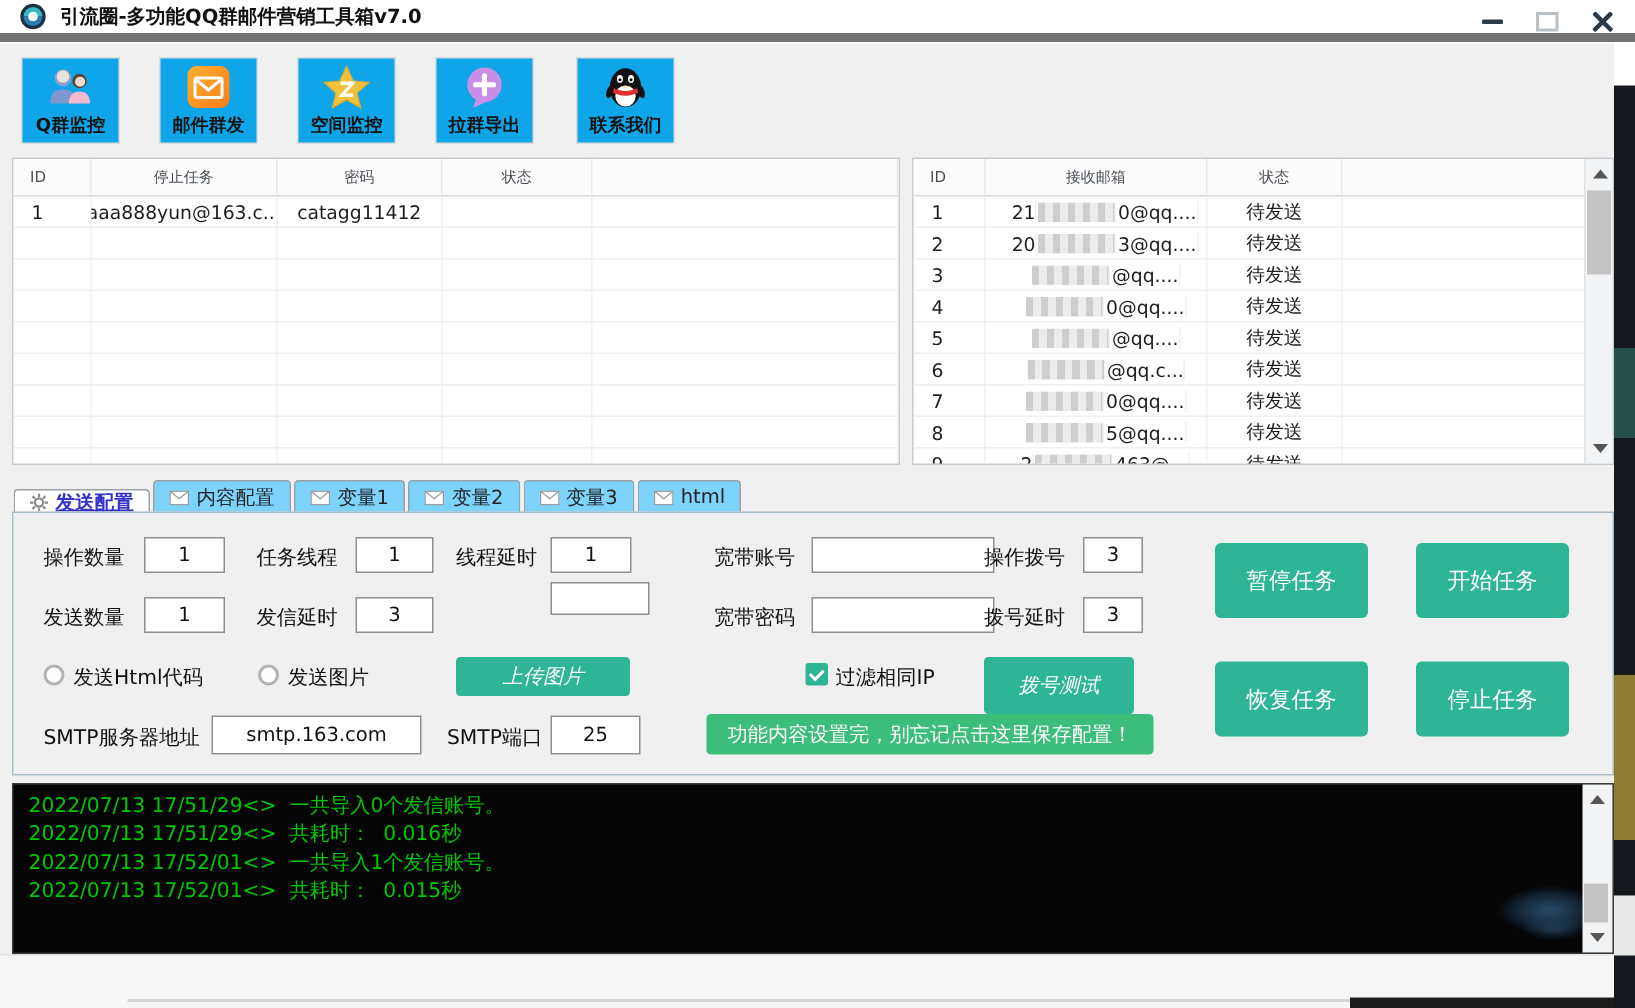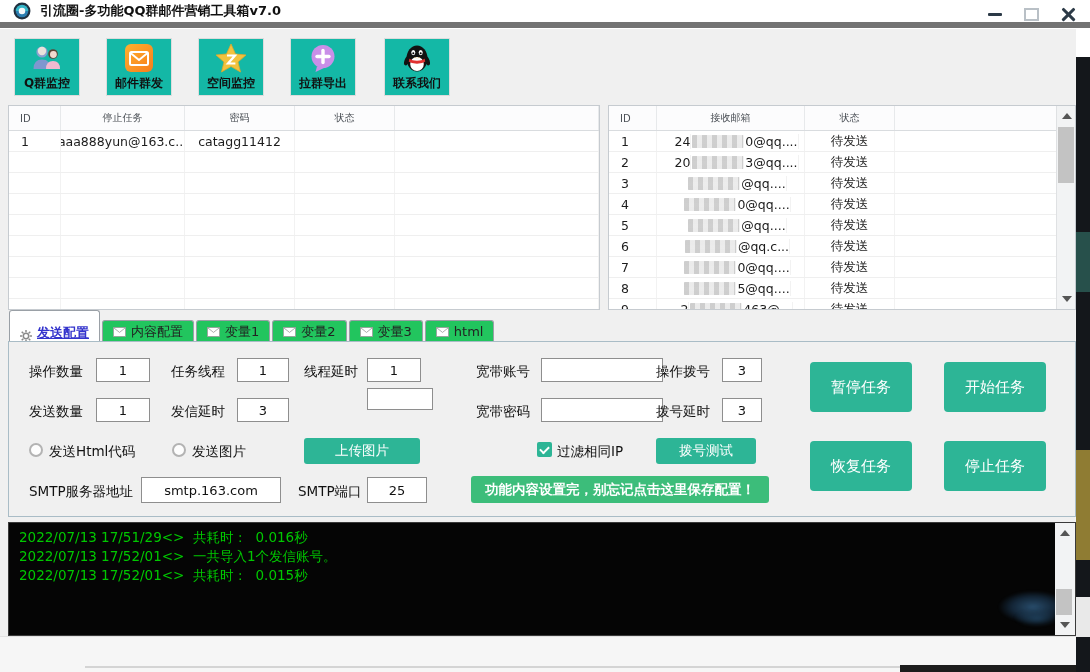--- a/index.html
+++ b/index.html
@@ -14,21 +14,21 @@
   .wc-min { width:14px; height:3px; background:#2c3a47; border-radius:1px; }
   .wc-max { width:15px; height:13px; border:2px solid #b9c0c6; background:#fff; }
   .wc-close { position:relative; width:15px; height:15px; }
   .wc-close::before,.wc-close::after { content:""; position:absolute; left:-1px; top:6px; width:17px; height:3.2px; background:#2c3a47; border-radius:1px; }
   .wc-close::before { transform:rotate(45deg); }
   .wc-close::after { transform:rotate(-45deg); }
 
   .win-body { position:absolute; left:0; top:29px; width:1076px; height:607px; background:#f0f0f0; }
 
   
-  .tool { position:absolute; top:9px; width:66px; height:58px; background:#14b8a6; border:1px solid #dcdcdc; display:flex; flex-direction:column; align-items:center; justify-content:flex-start; cursor:pointer; }
+  .tool { position:absolute; top:9px; width:66px; height:58px; background:#0ea5e9; border:1px solid #dcdcdc; display:flex; flex-direction:column; align-items:center; justify-content:flex-start; cursor:pointer; }
   .ticon { height:34px; display:flex; align-items:center; margin-top:2px; }
   .tlabel { font-size:12px; color:#111; font-weight:700; line-height:1.4; white-space:nowrap; }
 
   
   .tbl { position:absolute; top:76px; height:205px; background:#fff; border:1px solid #c6cbd0; overflow:hidden; }
   .tbl-left  { left:8px;   width:592px; }
   .tbl-right { left:608px; width:468px; }
   .grid-l { display:grid; grid-template-columns:52px 124px 110px 100px 1fr; }
   .grid-r { display:grid; grid-template-columns:48px 148px 90px 1fr; }
   .thead { height:25px; background:#fcfcfd; border-bottom:1px solid #d9dcdf; }
@@ -43,33 +43,33 @@
                      repeating-linear-gradient(0deg,#dcdcdc 0 4px,#f1f1f1 4px 8px); }
   .vscroll { position:absolute; right:0; top:0; width:19px; background:#f2f3f4; border-left:1px solid #dfe1e3; display:block; }
   .vs-tbl { height:203px; }
   .arrow-up,.arrow-dn { position:absolute; left:5px; width:0; height:0; border-left:5px solid transparent; border-right:5px solid transparent; }
   .arrow-up { top:7px; border-bottom:6px solid #555; }
   .arrow-dn { bottom:7px; border-top:6px solid #555; }
   .vs-thumb { position:absolute; left:1px; width:16px; background:#c3c3c3; }
 
   
   .tabs { position:absolute; left:9px; top:289px; display:flex; align-items:flex-end; height:24px; }
-  .tab { height:22px; display:flex; align-items:center; gap:5px; padding:0 10px; background:#22c55e; border:1px solid #9aa0a6; border-bottom:none; border-radius:3px 3px 0 0; margin-right:2px; font-size:13px; color:#222; cursor:pointer; }
-  .tab.active { height:32px; background:#fff; font-weight:700;align-items:flex-end; }
+  .tab { height:22px; display:flex; align-items:center; gap:5px; padding:0 10px; background:#7dd3fc; border:1px solid #9aa0a6; border-bottom:none; border-radius:3px 3px 0 0; margin-right:2px; font-size:13px; color:#222; cursor:pointer; }
+  .tab.active { height:16px; background:#fff; font-weight:700; }
   .tab.active .tab-txt { color:#3333cc; text-decoration:underline; }
 
   
   .panel { position:absolute; left:8px; top:312px; width:1068px; height:176px; background:#f0f0f0; border:1px solid #a9bcc6; }
   .fl { position:absolute; font-size:13.5px; color:#111; white-space:nowrap; }
   .fi { position:absolute; height:24px; border:1px solid #8e8e8e; background:#fff; font-size:13px; text-align:center; font-family:"DejaVu Sans",sans-serif; color:#111; outline:none; }
   .radio { position:absolute; width:14px; height:14px; border-radius:50%; border:2px solid #b3b3b3; background:#fdfdfd; }
   .chk { position:absolute; width:15px; height:15px; background:#2db596; border-radius:2px; }
   .chk::after { content:""; position:absolute; left:3px; top:3.5px; width:7px; height:4px; border-left:2px solid #fff; border-bottom:2px solid #fff; transform:rotate(-45deg); }
-  .tbtn { position:absolute; background:#2db596; color:#fff; border:none; border-radius:3px; font-size:13.5px; font-family:"DejaVu Sans",sans-serif; cursor:pointer; }
-  .gbtn { position:absolute; background:#3cbd7a; color:#fff; border:none; border-radius:3px; font-size:13.5px; font-family:"DejaVu Sans",sans-serif; cursor:pointer;font-weight:bold; }
+  .tbtn { position:absolute; background:#2db596; color:#fff; border:none; border-radius:3px; font-size:13.5px; font-family:"DejaVu Sans",sans-serif; cursor:pointer;font-style:italic; }
+  .gbtn { position:absolute; background:#3cbd7a; color:#fff; border:none; border-radius:3px; font-size:13.5px; font-family:"DejaVu Sans",sans-serif; cursor:pointer; }
   .task-btn { position:absolute; width:102px; height:50px; background:#2db596; color:#fff; border:none; border-radius:4px; font-size:15px; font-family:"DejaVu Sans",sans-serif; cursor:pointer; }
 
   
   .log { position:absolute; left:8px; top:493px; width:1068px; height:114px; background:#050505; border:1px solid #3a3a3a; }
   .log-line { margin-left:10px; font-size:13.5px; line-height:19px; color:#00c800; white-space:pre; font-weight:500; }
   .log-lines { padding-top:5px; }
   .log-scroll { position:absolute; right:0; top:0; width:20px; height:112px; background:#f2f3f4; }
   .smudge { position:absolute; left:990px; top:68px; width:62px; height:32px; background:radial-gradient(ellipse at 55% 50%, #2d5577 0%, #15293c 45%, rgba(5,10,18,0) 72%); filter:blur(1px); opacity:.9; }
   .smudge2 { position:absolute; left:1005px; top:86px; width:45px; height:18px; background:radial-gradient(ellipse, #1e3d57 0%, rgba(5,10,18,0) 70%); filter:blur(1px); }
 
@@ -248,21 +248,21 @@
     <div class="rt-body">
       <div class="thead grid-r">
         <span>ID</span>
         <span>接收邮箱</span>
         <span>状态</span>
         <span></span>
       </div>
       <div class="trow grid-r">
         <span>1</span>
         <span>
-            <span>24</span>
+            <span>21</span>
             <span class="blur-px"></span>
             <span>0@qq....</span>
           </span>
         <span>待发送</span>
           <span></span>
       </div>
       <div class="trow grid-r">
         <span>2</span>
         <span>
             <span>20</span>
@@ -428,36 +428,37 @@
     <span class="fl" style="left:647px;top:61px">拨号延时</span>
     <input class="fi" style="left: 713px; top: 56px; width: 40px;" value="3">
 
     <span class="radio" style="left:20px;top:101px"></span>
     <span class="fl" style="left:40px;top:101px">发送Html代码</span>
     <span class="radio" style="left:163px;top:101px"></span>
     <span class="fl" style="left:183px;top:101px">发送图片</span>
     <button class="tbtn" style="left:295px;top:96px;width:116px;height:26px">上传图片</button>
     <span class="chk" style="left:528px;top:100px"></span>
     <span class="fl" style="left:548px;top:101px">过滤相同IP</span>
-    <button class="tbtn" style="left:647px;top:96px;width:100px;height:26px">拨号测试</button>
+    <button class="tbtn" style="left:647px;top:96px;width:100px;height:38px">拨号测试</button>
 
     <span class="fl" style="left:20px;top:141px">SMTP服务器地址</span>
     <input class="fi" style="left: 132px; top: 135px; width: 140px; height: 26px;" value="smtp.163.com">
     <span class="fl" style="left:289px;top:141px">SMTP端口</span>
     <input class="fi" style="left: 358px; top: 135px; width: 60px; height: 26px;" value="25">
     <button class="gbtn" style="left:462px;top:134px;width:298px;height:27px">功能内容设置完，别忘记点击这里保存配置！</button>
   </div>
 
   <button class="task-btn" style="left:944px;top:333px">开始任务</button>
   <button class="task-btn" style="left:810px;top:333px">暂停任务</button>
   <button class="task-btn" style="left:810px;top:412px">恢复任务</button>
   <button class="task-btn" style="left:944px;top:412px">停止任务</button>
 
   <div class="log">
     <div class="log-lines">
+      <div class="log-line">2022/07/13 17/51/29&lt;&gt;  一共导入0个发信账号。</div>
       <div class="log-line">2022/07/13 17/51/29&lt;&gt;  共耗时：  0.016秒</div>
       <div class="log-line">2022/07/13 17/52/01&lt;&gt;  一共导入1个发信账号。</div>
       <div class="log-line">2022/07/13 17/52/01&lt;&gt;  共耗时：  0.015秒</div>
     </div>
     <div class="smudge"></div>
     <div class="smudge2"></div>
     <div class="log-scroll">
       <span class="arrow-up"></span>
       <span class="vs-thumb" style="bottom:20px;height:26px;"></span>
       <span class="arrow-dn"></span>

